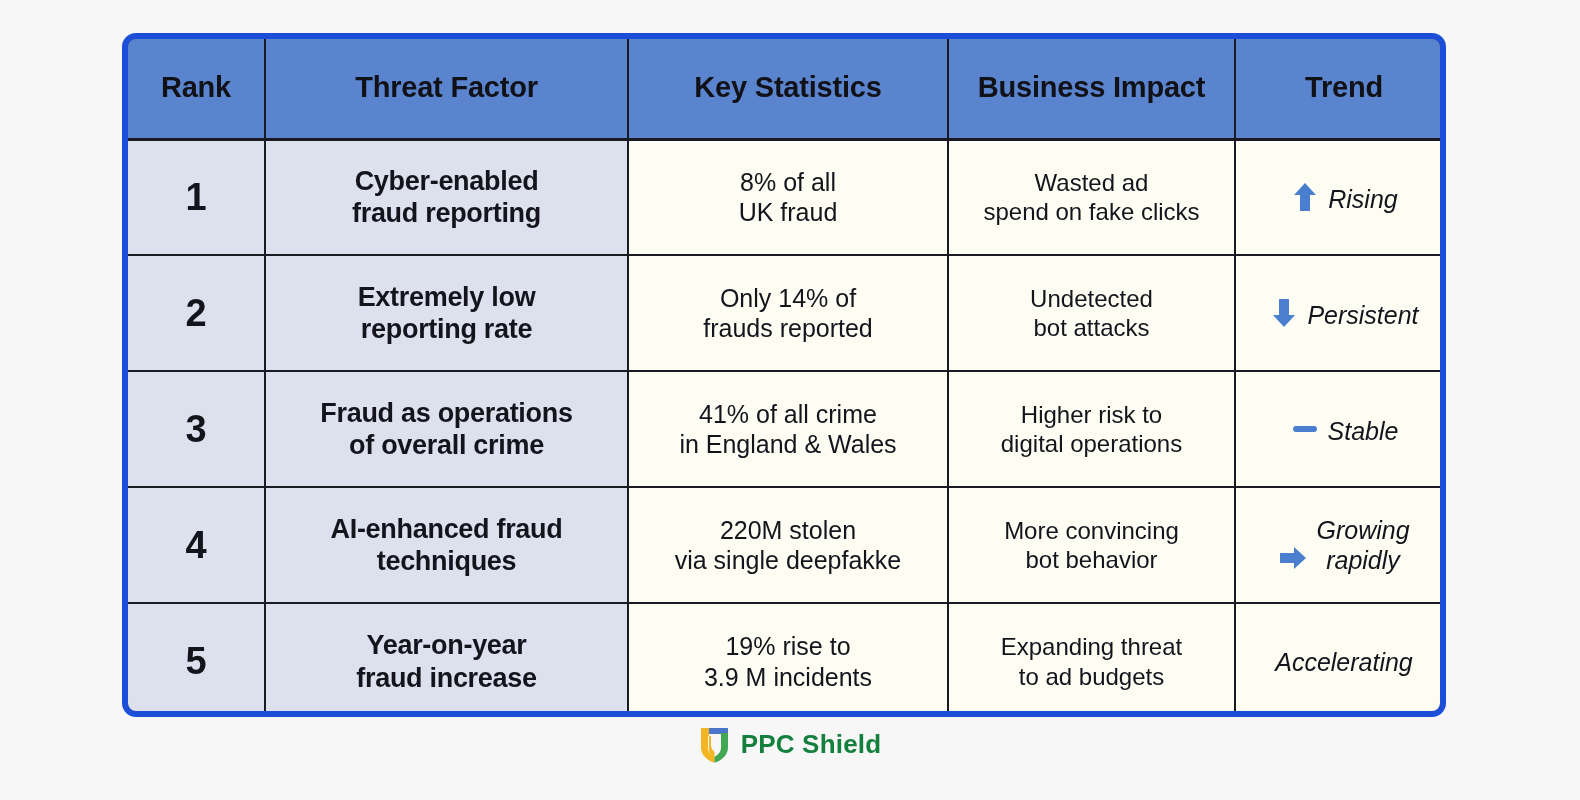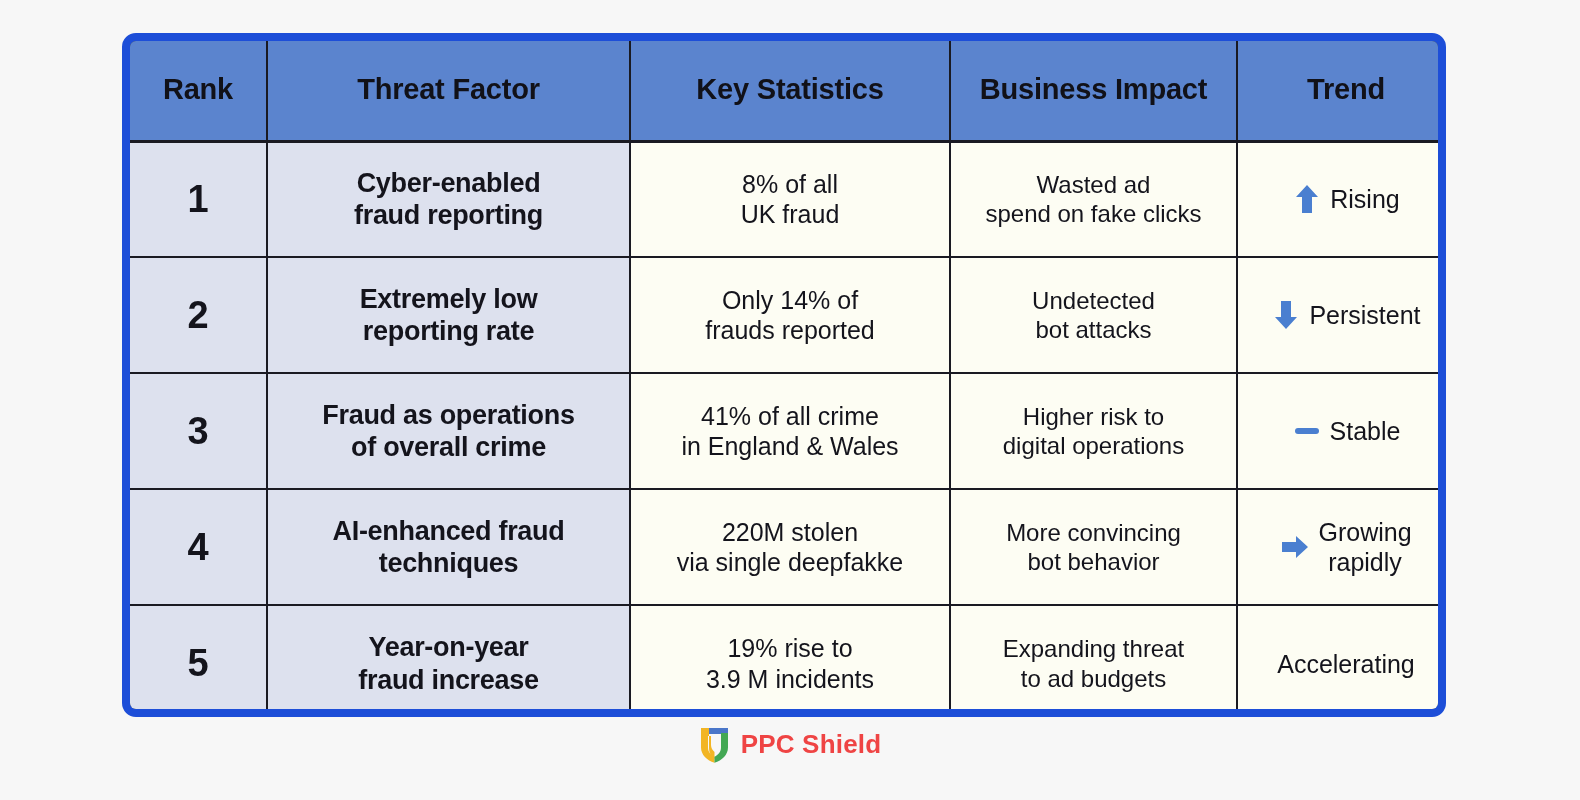--- a/index.html
+++ b/index.html
@@ -21,21 +21,21 @@
     height: 800px;
     background: #f7f7f7;
   }
 
   .table-wrap {
     position: absolute;
     left: 122px;
     top: 33px;
     width: 1324px;
     height: 684px;
-    border: 8px solid #1d4ed8;
+    border: 6px solid #1d4ed8;
     border-radius: 14px;
     overflow: hidden;
     background: #404040;
   }
 
   table.threat-table {
     width: 100%;
     height: 100%;
     border-collapse: collapse;
     table-layout: fixed;
@@ -92,23 +92,24 @@
     background: #fdfdf3;
     font-size: 25px;
     font-weight: normal;
     color: #14141c;
     line-height: 1.22;
   }
   td.cell-impact { font-size: 24px; }
 
   .trend-inner {
     display: flex;
-    align-items: center;
+    align-items: flex-end;
     justify-content: center;
     gap: 8px;
+    font-style: italic;
   }
   .trend-icon {
     flex: 0 0 auto;
     width: 30px;
     height: 34px;
     display: flex;
     align-items: center;
     justify-content: center;
   }
   .trend-icon svg { display: block; }
@@ -132,21 +133,21 @@
     gap: 11px;
   }
   .logo-mark {
     width: 31px;
     height: 37px;
     display: block;
   }
   .logo-text {
     font-size: 26px;
     font-weight: bold;
-    color: #ef4444;
+    color: #15803d;
     letter-spacing: 0.2px;
   }
 </style>
 </head>
 <body>
 
 <div class="page">
 
   <div class="table-wrap">
     <table class="threat-table">

